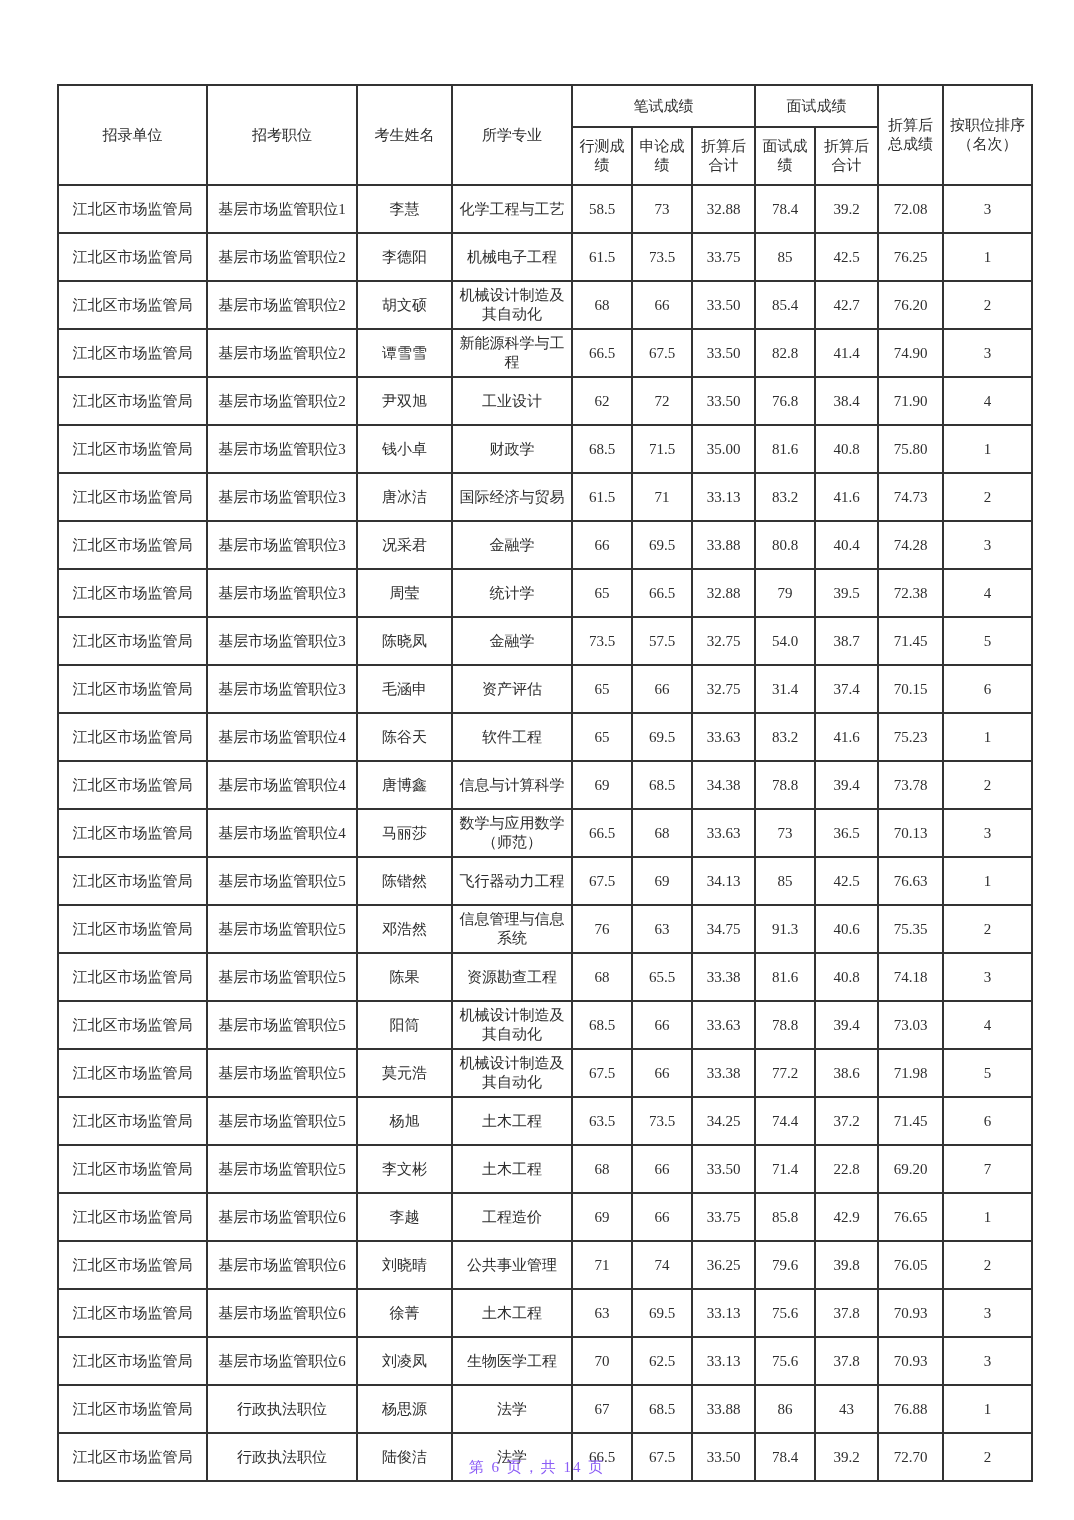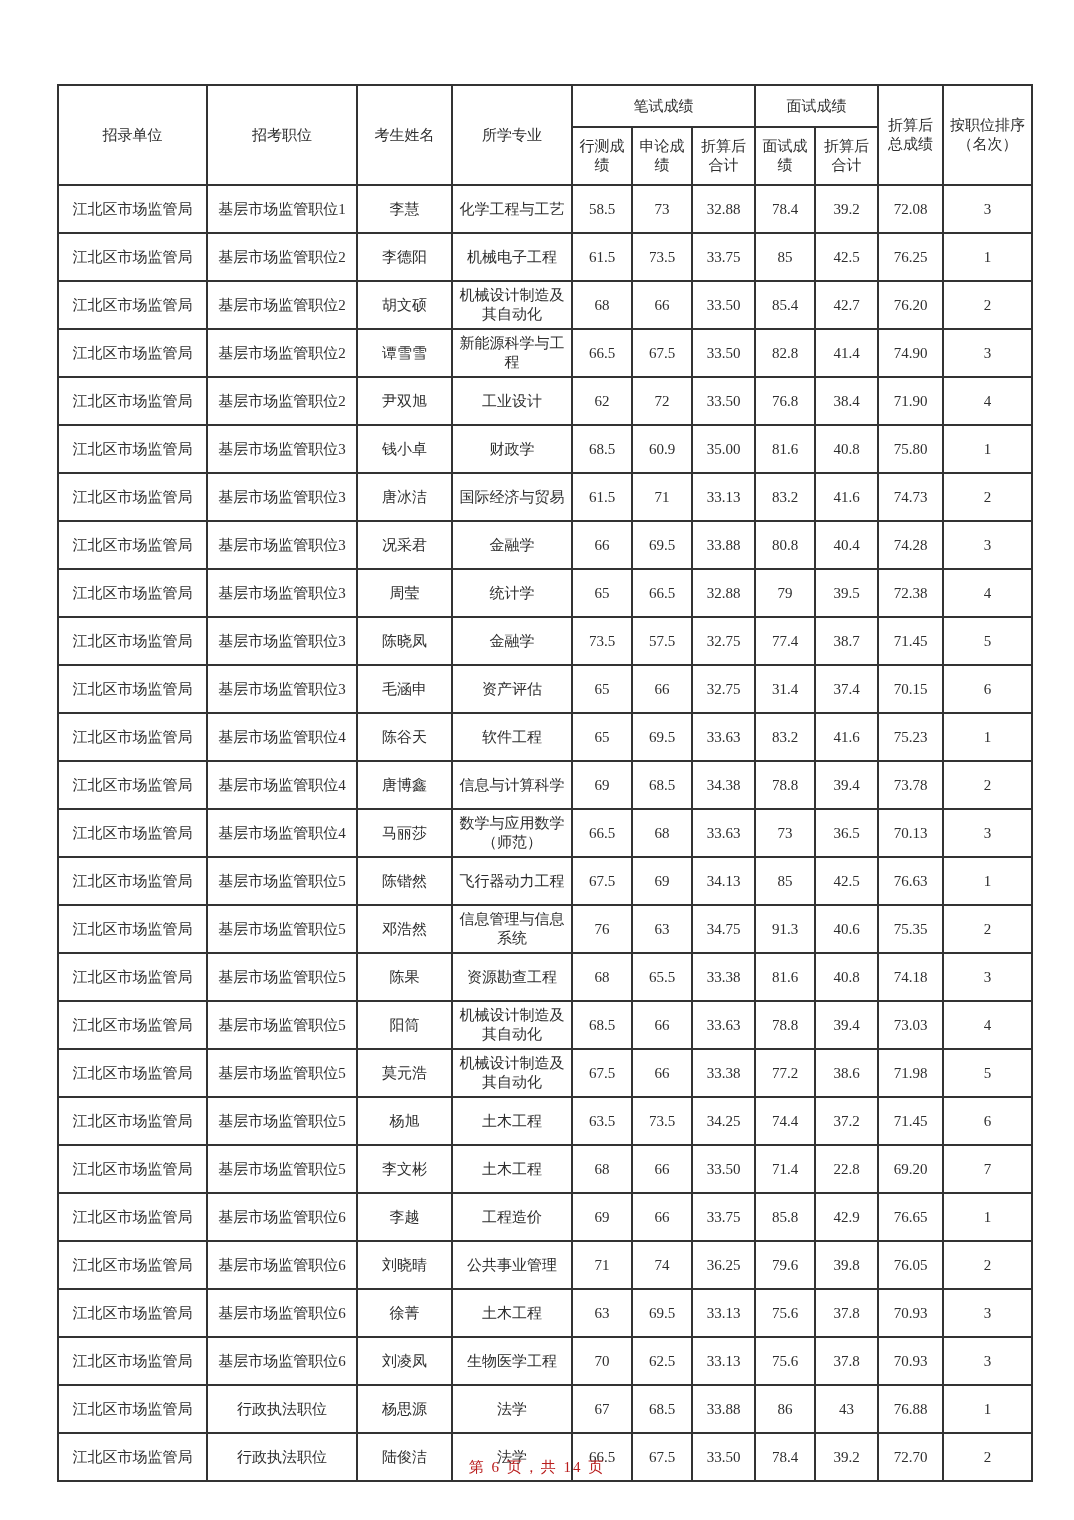--- a/index.html
+++ b/index.html
@@ -43,21 +43,21 @@
   thead tr.sub-row th { height: 52px; }
   tbody td { height: 42px; }
   .footer {
     position: absolute;
     left: 0;
     top: 1458px;
     width: 1074px;
     text-align: center;
     font-size: 15px;
     letter-spacing: 2px;
-    color: #b91c1c;
+    color: #8b5cf6;
   }
 </style>
 </head>
 <body>
 
 <div class="page">
 
   <table class="score-table">
     <colgroup>
       <col style="width:149px">
@@ -156,21 +156,21 @@
           <td>38.4</td>
           <td>71.90</td>
           <td>4</td>
         </tr>
         <tr>
           <td>江北区市场监管局</td>
           <td>基层市场监管职位3</td>
           <td>钱小卓</td>
           <td>财政学</td>
           <td>68.5</td>
-          <td>60.9</td>
+          <td>71.5</td>
           <td>35.00</td>
           <td>81.6</td>
           <td>40.8</td>
           <td>75.80</td>
           <td>1</td>
         </tr>
         <tr>
           <td>江北区市场监管局</td>
           <td>基层市场监管职位3</td>
           <td>唐冰洁</td>
@@ -210,21 +210,21 @@
           <td>4</td>
         </tr>
         <tr>
           <td>江北区市场监管局</td>
           <td>基层市场监管职位3</td>
           <td>陈晓凤</td>
           <td>金融学</td>
           <td>73.5</td>
           <td>57.5</td>
           <td>32.75</td>
-          <td>77.4</td>
+          <td>54.0</td>
           <td>38.7</td>
           <td>71.45</td>
           <td>5</td>
         </tr>
         <tr>
           <td>江北区市场监管局</td>
           <td>基层市场监管职位3</td>
           <td>毛涵申</td>
           <td>资产评估</td>
           <td>65</td>

